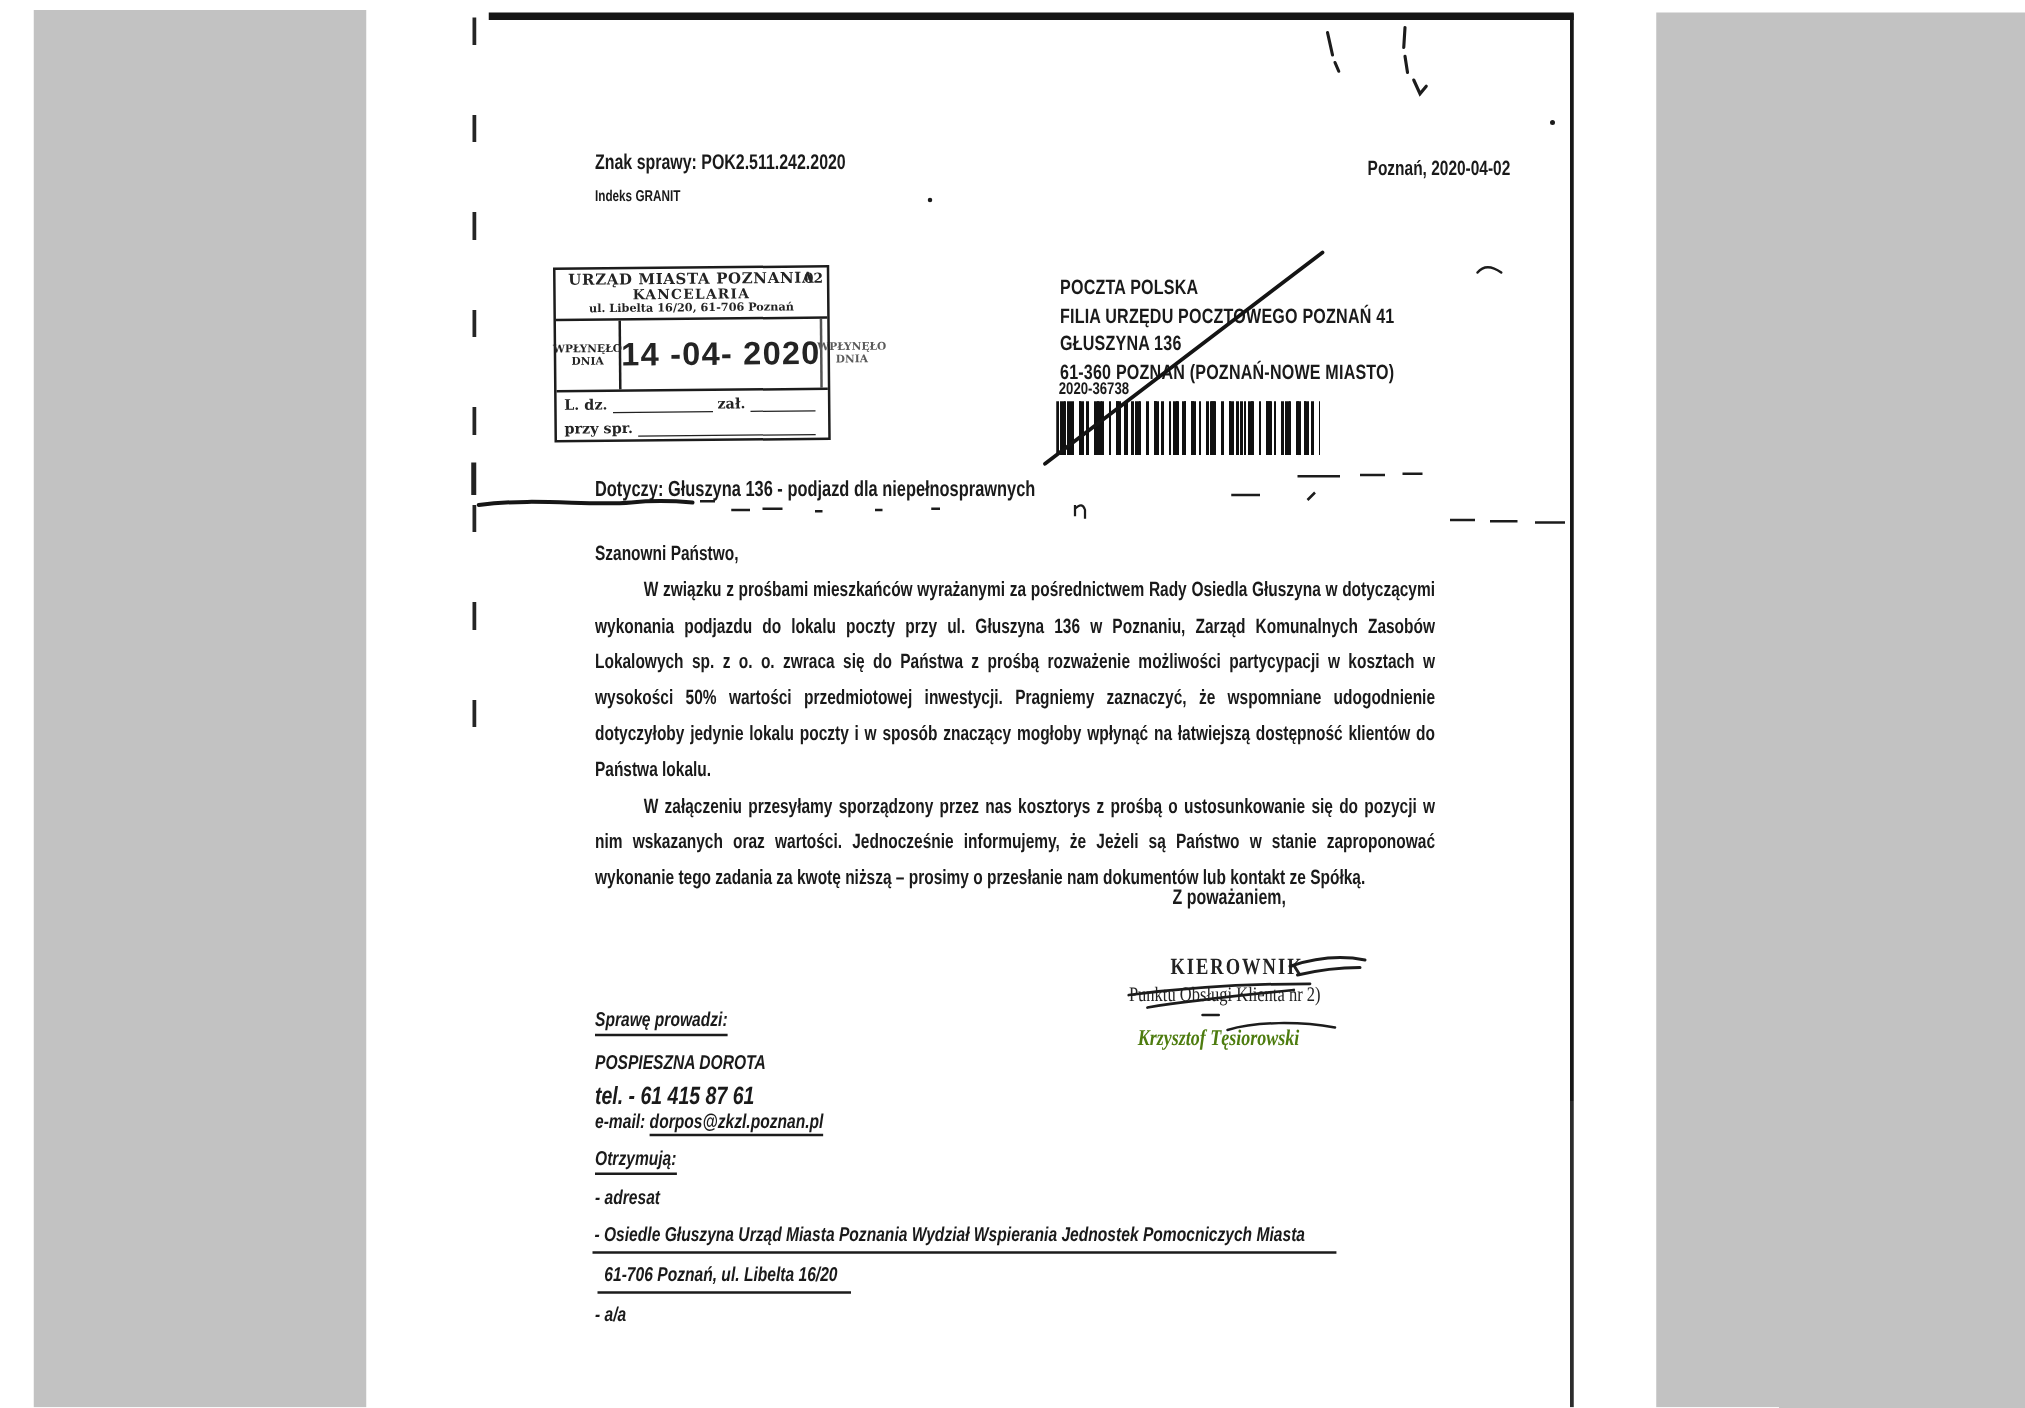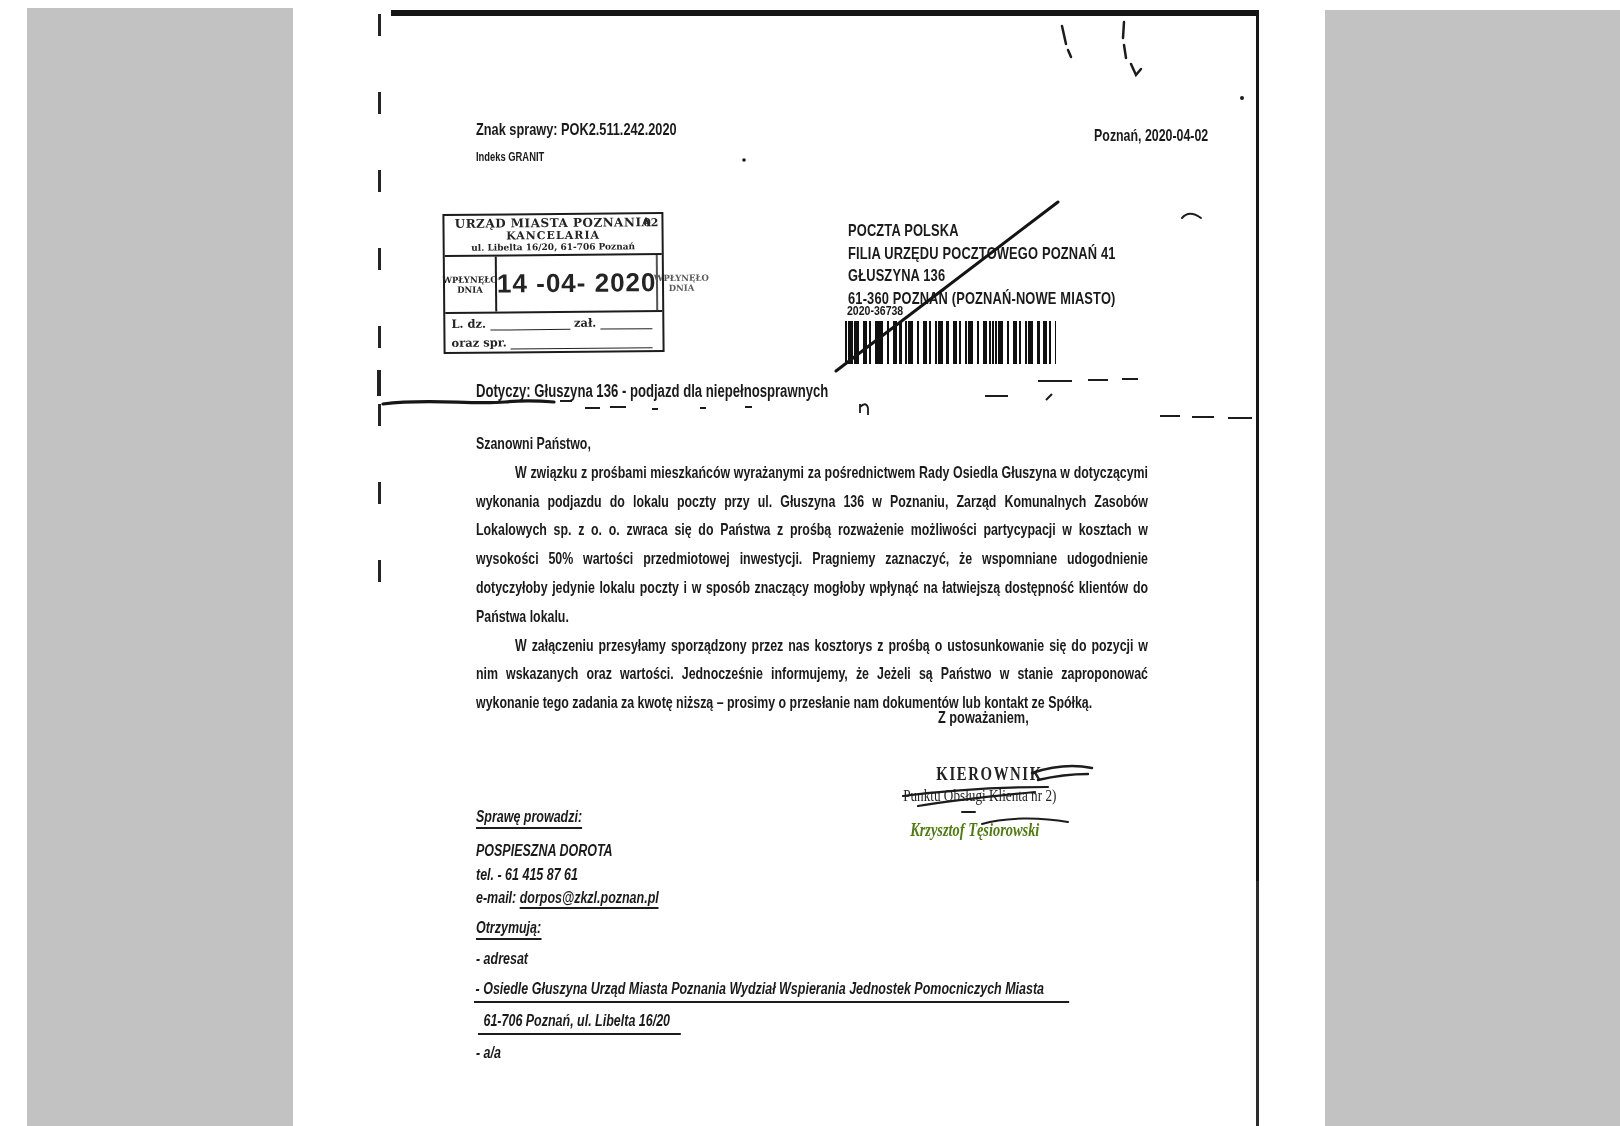--- a/index.html
+++ b/index.html
@@ -61,21 +61,21 @@
   .sig-title1{left:890px;top:764px;width:200px;text-align:center;font-family:"Liberation Serif",serif;
       font-size:18.5px;font-weight:bold;letter-spacing:2px;color:#232323;}
   .sig-title2{left:850px;top:786px;width:260px;text-align:center;font-family:"Liberation Serif",serif;
       font-size:16.5px;color:#232323;}
   .sig-name{left:845px;top:820px;width:260px;text-align:center;font-family:"Liberation Serif",serif;
       font-size:18px;font-weight:bold;font-style:italic;color:#4d7c0f;}
   
   .handler-heading{left:476px;top:808px;font-size:16px;}
   .u2{border-bottom:2px solid #1c1c1c;padding-bottom:1px;}
   .handler-name{left:476px;top:842px;font-size:16px;}
-  .handler-tel{left:476px;top:866px;font-size:16px;}
+  .handler-tel{left:476px;top:866px;font-size:20px;}
   .handler-email{left:476px;top:889px;font-size:16px;}
   .email-u{border-bottom:2px solid #1c1c1c;padding-bottom:1px;}
   .dist-heading{left:476px;top:919px;font-size:16px;}
   .dist-1{left:476px;top:950px;font-size:16px;}
   .dist-2{left:474px;top:980px;font-size:16px;}
   .dist-2 .u3{border-bottom:2.5px solid #1c1c1c;padding:0 32px 3px 2px;}
   .dist-3{left:478px;top:1012px;font-size:16px;}
   .dist-3 .u3{border-bottom:2.5px solid #1c1c1c;padding:0 14px 3px 7px;}
   .dist-4{left:476px;top:1044px;font-size:16px;}
   .ink{position:absolute;left:0;top:0;z-index:6;pointer-events:none;}
@@ -110,21 +110,21 @@
       <div class="stamp-mid-right">WPŁYNĘŁO DNIA</div>
     </div>
     <div class="stamp-bottom">
       <div class="stamp-row">
         <span>L. dz.</span>
         <span class="stamp-fill"></span>
         <span>zał.</span>
         <span class="stamp-fill" style="max-width:52px;"></span>
       </div>
       <div class="stamp-row">
-        <span>oraz spr.</span>
+        <span>przy spr.</span>
         <span class="stamp-fill"></span>
       </div>
     </div>
   </div>
 
   <div class="abs recipient b">
     <span class="cx78">
       <span style="display:block;">POCZTA POLSKA</span>
       <span style="display:block;">FILIA URZĘDU POCZTOWEGO POZNAŃ 41</span>
       <span style="display:block;">GŁUSZYNA 136</span>

